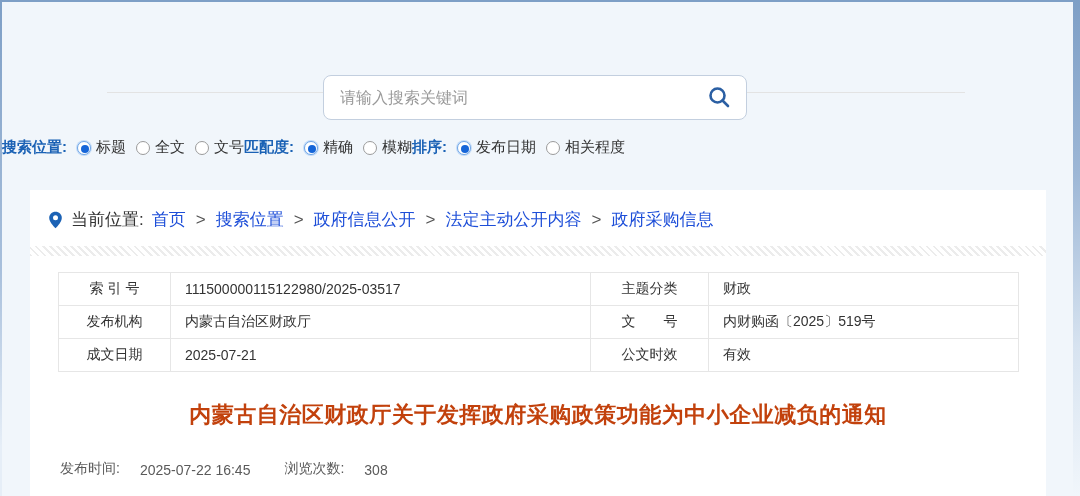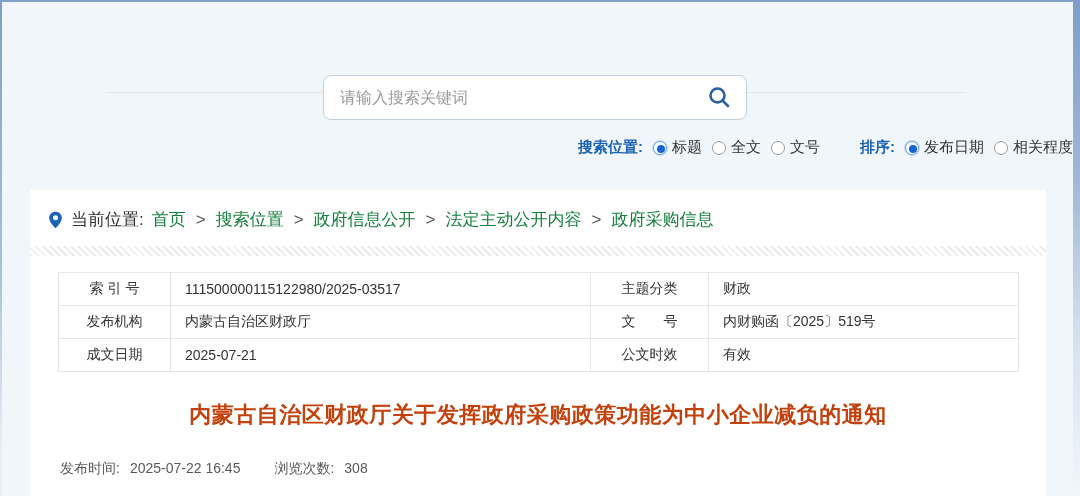--- a/index.html
+++ b/index.html
@@ -29,21 +29,21 @@
   .search-box input {
     flex:1; border:none; outline:none; font-size:16px; color:#333;
     font-family:inherit; background:transparent;
   }
   .search-box input::placeholder { color:#9a9a9a; }
   .search-btn { width:30px; height:30px; border:none; background:transparent; cursor:pointer;
     display:flex; align-items:center; justify-content:center; }
 
   .filter-row {
     position:absolute; top:136px; left:0; width:100%;
-    display:flex; justify-content:flex-end; align-items:center; gap:40px;
+    display:flex; justify-content:flex-start; align-items:center; 
     font-size:15px;
   }
   .filter-group { display:flex; align-items:center; }
   .filter-label { color:#1b62b5; font-weight:bold; margin-right:10px; }
   .radio-opt { display:flex; align-items:center; margin-right:10px; }
   .radio-opt:last-child { margin-right:0; }
   .radio-circle {
     width:14px; height:14px; border-radius:50%;
     border:1px solid #9b9b9b; background:#fff; margin-right:5px;
     position:relative; flex:none;
@@ -60,21 +60,21 @@
   
   .card {
     position:absolute; top:190px; left:30px; width:1016px; height:306px;
     background:#ffffff;
   }
   .breadcrumb {
     display:flex; align-items:center; gap:8px;
     padding:18px 0 0 18px; font-size:17px; color:#333;
   }
   .crumb-sep { color:#555; margin:0 2px; }
-  .crumb { color:#15803d; text-decoration:none; }
+  .crumb { color:#1d4ed8; text-decoration:none; }
   .hatch {
     margin-top:15px; height:10px; width:100%;
     background:repeating-linear-gradient(45deg,#ececec 0px,#ececec 2px,#ffffff 2px,#ffffff 5px);
   }
   table.doc-info {
     margin:16px 28px 0 28px; width:960px;
     border-collapse:collapse; font-size:14px; table-layout:fixed;
   }
   table.doc-info td {
     border:1px solid #e6e6e6; height:33px; padding:0 14px;
@@ -88,21 +88,21 @@
     margin-top:28px; text-align:center;
     font-size:22px; font-weight:bold; color:#c2410c;
     letter-spacing:0.5px;
   }
   .meta-row {
     margin:30px 28px 0 28px; padding:0 0 20px 2px;
     border-bottom:1px solid #ececec;
     font-size:14px; color:#5a5a5a;
     display:flex; gap:34px;
   }
-  .meta-item { display:flex; gap:10px; }
+  .meta-item { display:flex; gap:20px;align-items:flex-end; }
 </style>
 </head>
 <body>
 
 <div class="frame-top"></div>
 <div class="frame-left"></div>
 <div class="frame-right"></div>
 
 <div class="top-section">
   <div class="mid-line"></div>
@@ -129,20 +129,31 @@
       <span class="radio-opt">
         <span class="radio-circle"></span>
         <span class="radio-text">全文</span>
       </span>
       <span class="radio-opt">
         <span class="radio-circle"></span>
         <span class="radio-text">文号</span>
       </span>
     </div>
 
+    <div class="filter-group">
+      <span class="filter-label">匹配度:</span>
+      <span class="radio-opt checked">
+        <span class="radio-circle"></span>
+        <span class="radio-text">精确</span>
+      </span>
+      <span class="radio-opt">
+        <span class="radio-circle"></span>
+        <span class="radio-text">模糊</span>
+      </span>
+    </div>
 
     <div class="filter-group">
       <span class="filter-label">排序:</span>
       <span class="radio-opt checked">
         <span class="radio-circle"></span>
         <span class="radio-text">发布日期</span>
       </span>
       <span class="radio-opt">
         <span class="radio-circle"></span>
         <span class="radio-text">相关程度</span>

